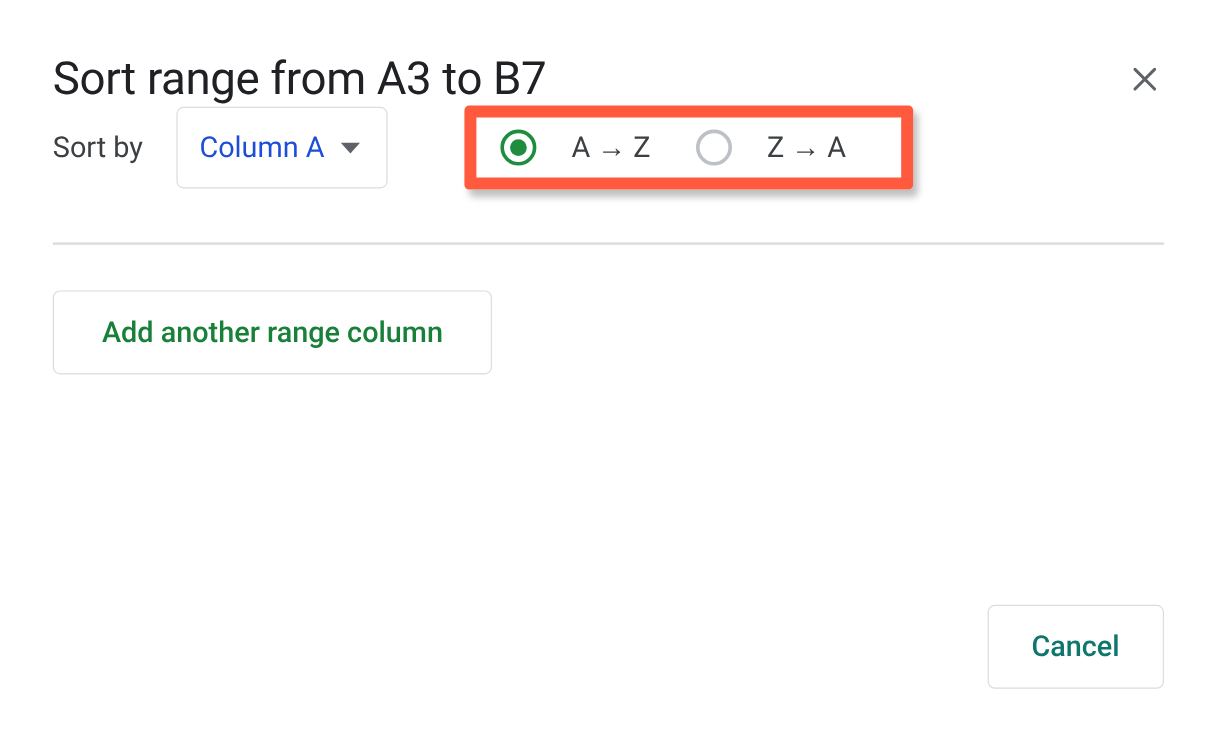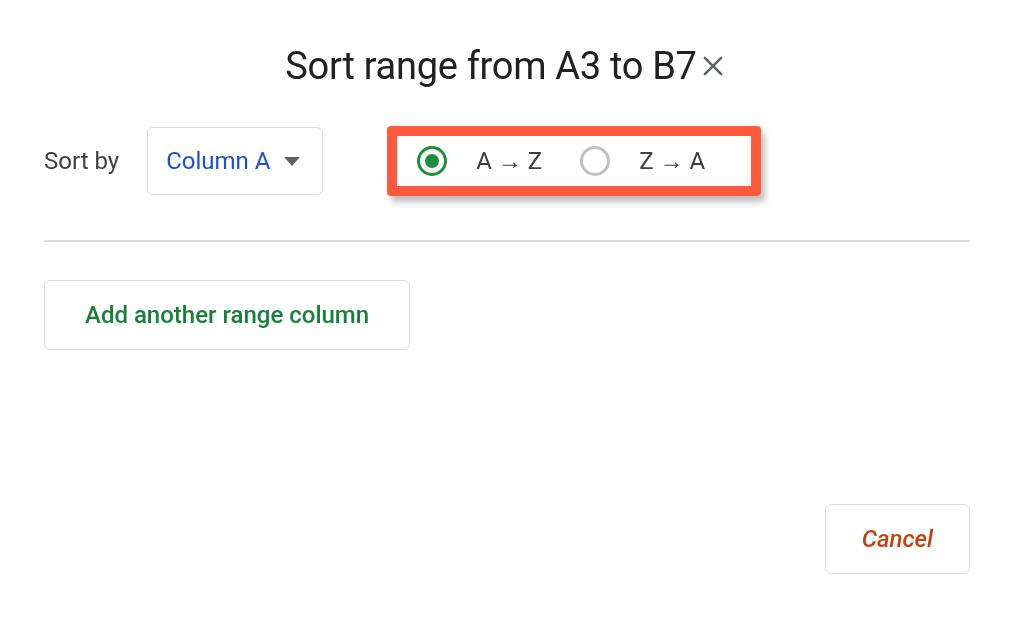--- a/index.html
+++ b/index.html
@@ -15,23 +15,22 @@
       position: relative;
       overflow: hidden;
     }
     .dialog {
       padding: 44px 44px 44px 44px;
       position: relative;
       height: 100%;
     }
     .dialog-header {
       display: flex;
-      justify-content: center;
-      align-items: center;
-      margin-bottom: 38px;
+      justify-content: space-between;
+      align-items: center;
     }
     .dialog-title {
       font-size: 38px;
       font-weight: 400;
       color: #202124;
       letter-spacing: -0.3px;
     }
     .close-btn {
       width: 32px;
       height: 32px;
@@ -165,22 +164,21 @@
       padding: 20px 36px;
       font-size: 24px;
       font-weight: 500;
       cursor: pointer;
       min-width: 130px;
       text-align: center;
     }
     .btn-cancel {
       border: 1.5px solid #dadce0;
       background: #fff;
-      color: #c2410c;
-      font-style: italic;
+      color: #0f766e;
     }
     .btn-primary {
       border: none;
       background: #188038;
       color: #fff;
     }
   </style>
 </head>
 <body>
 

